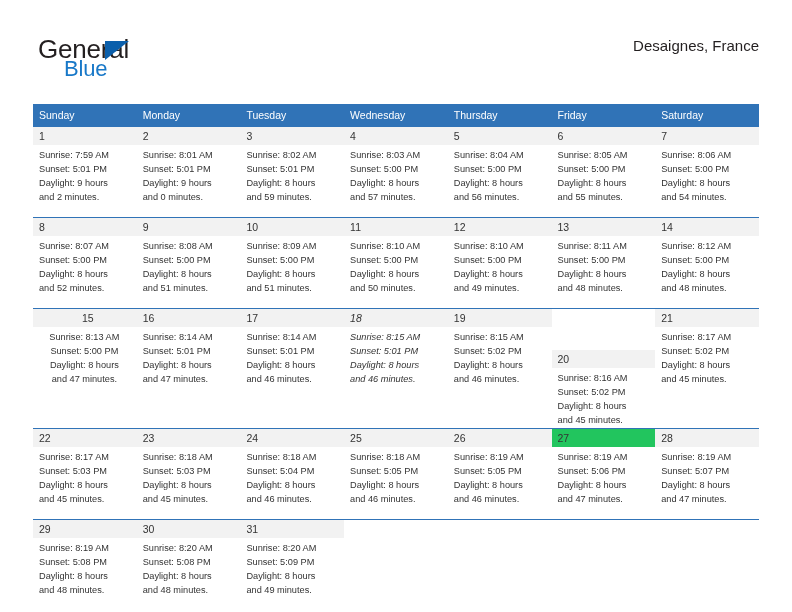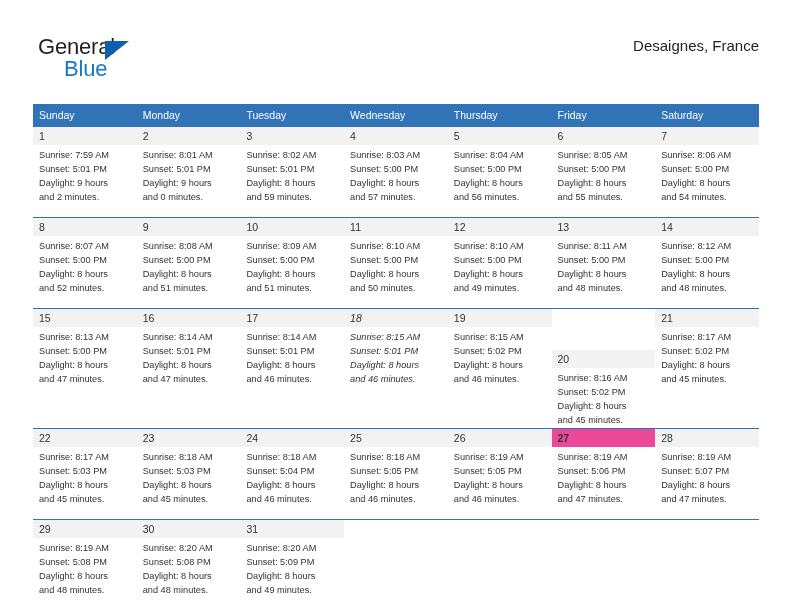--- a/index.html
+++ b/index.html
@@ -29,21 +29,21 @@
     height: 68px;
   }
   .brand {
     position: absolute;
     left: 5px;
     top: 6px;
     width: 200px;
     height: 56px;
   }
   .brand-general {
-    font-size: 22px;
+    font-size: 26px;
     color: #231f20;
     letter-spacing: -0.2px;
     line-height: 1;
     position: absolute;
     left: 0;
     top: 0;
   }
   .brand-blue {
     font-size: 22px;
     color: #1878c8;
@@ -291,21 +291,21 @@
             <div class="daynum" style="background: rgb(242, 242, 242);">14</div>
             <div class="daybody">
               <div>Sunrise: 8:12 AM</div>
               <div>Sunset: 5:00 PM</div>
               <div>Daylight: 8 hours</div>
               <div>and 48 minutes.</div>
             </div>
           </td>
         </tr>
         <tr class="week">
-          <td class="" style="border-top-color: rgb(48, 115, 183);">
+          <td class="" style="border-top-color: rgb(48, 115, 183); text-align: center;">
             <div class="daynum" style="background: rgb(242, 242, 242);">15</div>
             <div class="daybody">
               <div>Sunrise: 8:13 AM</div>
               <div>Sunset: 5:00 PM</div>
               <div>Daylight: 8 hours</div>
               <div>and 47 minutes.</div>
             </div>
           </td>
           <td class="" style="border-top-color: rgb(48, 115, 183); margin-top: 8px;">
             <div class="daynum" style="background: rgb(242, 242, 242);">16</div>
@@ -402,21 +402,21 @@
           <td class="" style="border-top-color: rgb(48, 115, 183);">
             <div class="daynum" style="background: rgb(242, 242, 242);">26</div>
             <div class="daybody">
               <div>Sunrise: 8:19 AM</div>
               <div>Sunset: 5:05 PM</div>
               <div>Daylight: 8 hours</div>
               <div>and 46 minutes.</div>
             </div>
           </td>
           <td class="" style="border-top-color: rgb(48, 115, 183);">
-            <div class="daynum" style="background: #ec4899; font-weight: bold;">27</div>
+            <div class="daynum" style="background: #22c55e;">27</div>
             <div class="daybody">
               <div>Sunrise: 8:19 AM</div>
               <div>Sunset: 5:06 PM</div>
               <div>Daylight: 8 hours</div>
               <div>and 47 minutes.</div>
             </div>
           </td>
           <td class="" style="border-top-color: rgb(48, 115, 183);">
             <div class="daynum" style="background: rgb(242, 242, 242);">28</div>
             <div class="daybody">

